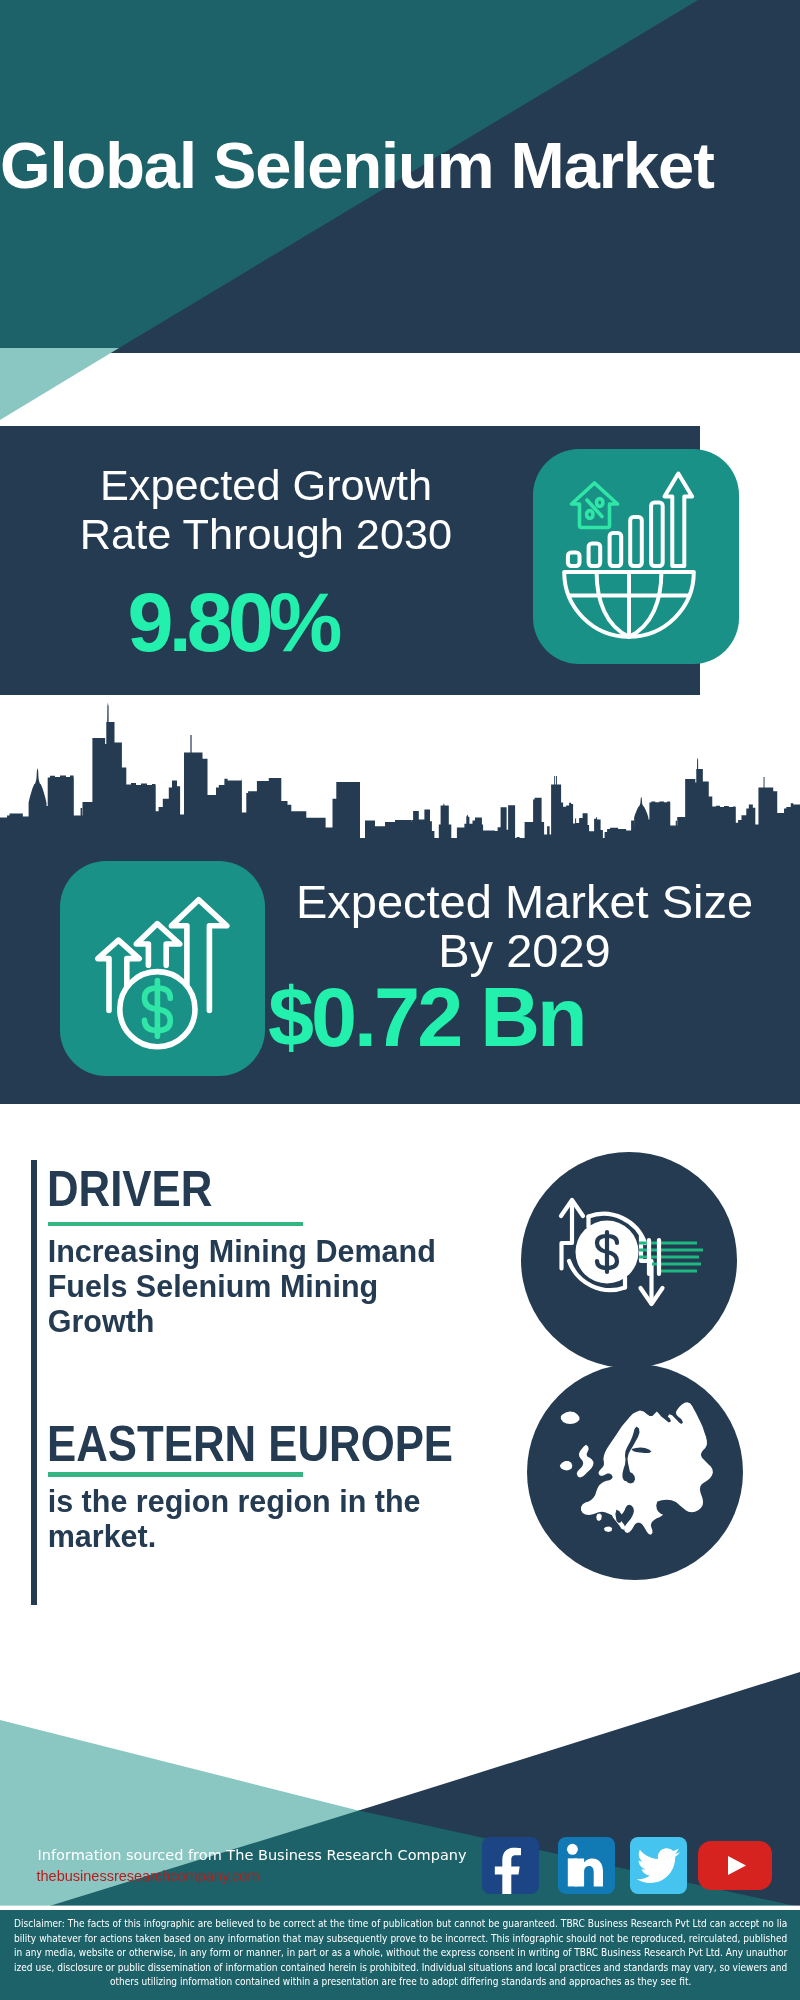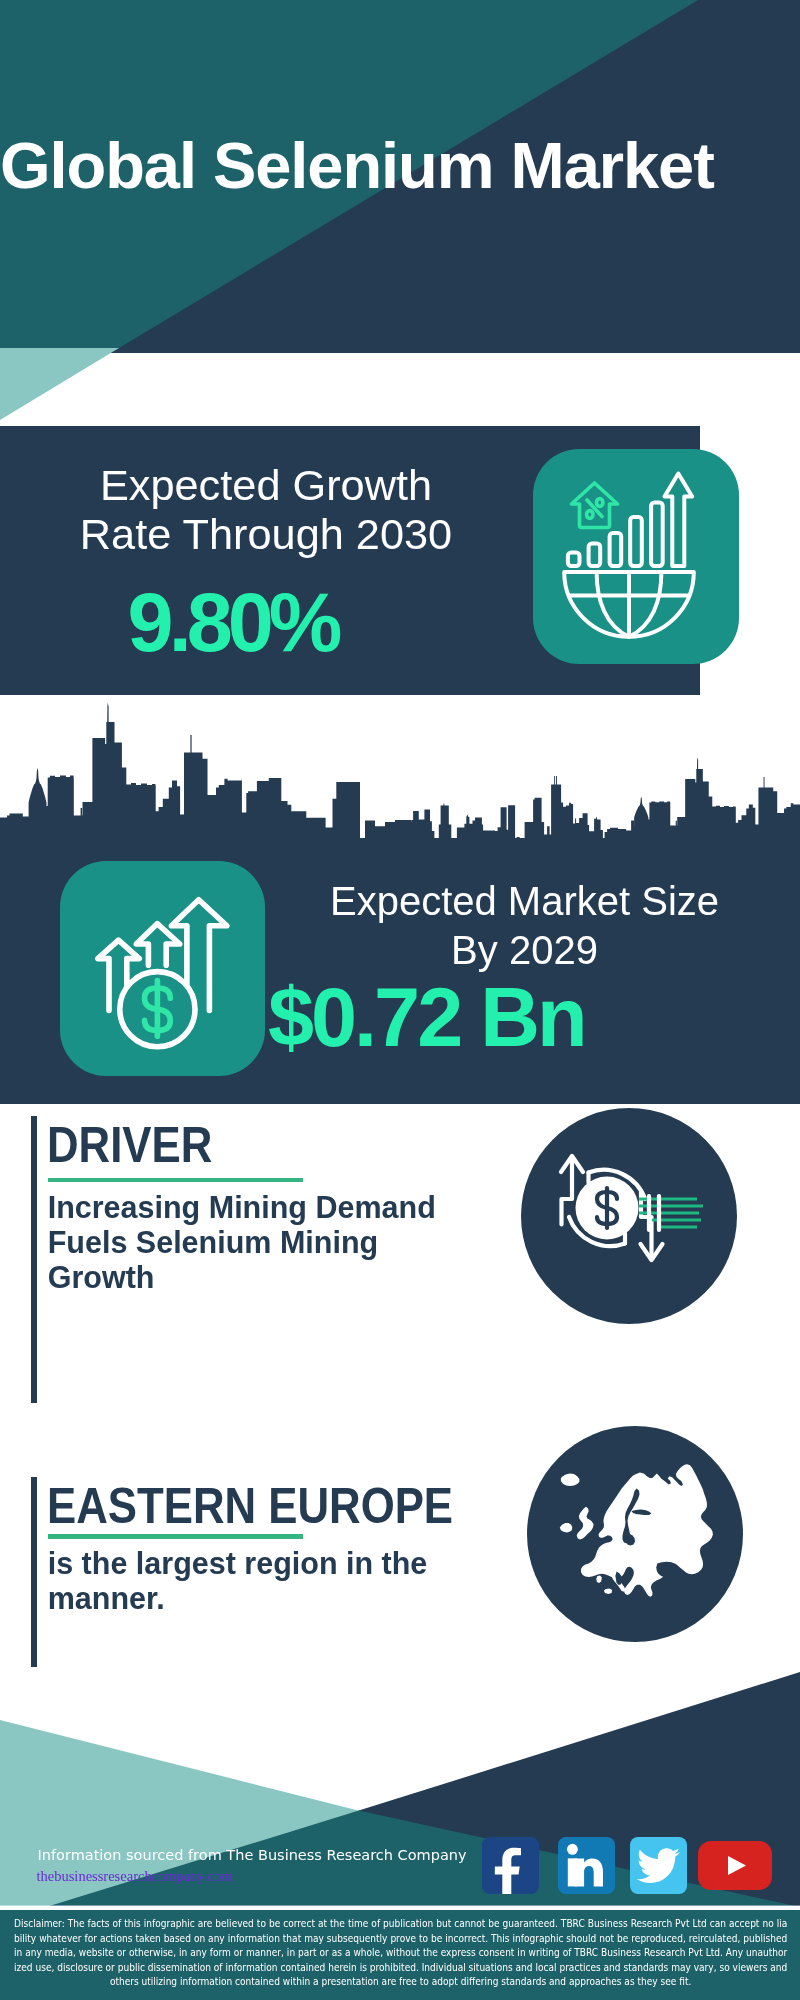--- a/index.html
+++ b/index.html
@@ -13,56 +13,56 @@
      letter-spacing:-1.05px;white-space:nowrap;}
   .growth-band{left:0;top:426px;width:700px;height:269px;background:#243b52;}
   .growth-text{left:0;top:35px;width:532px;text-align:center;color:#ffffff;
      font-family:"Liberation Sans",sans-serif;font-weight:normal;font-size:43.3px;line-height:49.1px;}
   .growth-value{left:-5px;top:155px;width:475px;text-align:center;color:#23f0ad;
      font-family:"Liberation Sans",sans-serif;font-weight:bold;font-size:82.8px;line-height:83px;
      letter-spacing:-5px;white-space:nowrap;}
   .footer{left:0;top:1660px;width:643px;height:340px;}
   .f-source{left:37.5px;top:185px;color:#ffffff;font-family:"DejaVu Sans",sans-serif;
      font-size:14.5px;line-height:20.3px;white-space:nowrap;}
-  .f-site{left:36.5px;top:205.5px;color:#6d28d9;font-family:Liberation Serif, serif;
+  .f-site{left:36.5px;top:205.5px;color:#b91c1c;font-family:Liberation Sans, sans-serif;
      font-size:14.5px;line-height:20.3px;white-space:nowrap;}
   .socials{left:482px;top:176.8px;width:300px;height:57px;}
   .soc{position:absolute;top:0;width:57px;height:57px;border-radius:8px;display:block;}
   .soc svg{display:block;width:57px;height:57px;}
   .soc-fb{left:0;background:#1c4586;}
   .soc-li{left:76px;background:#1179b4;}
   .soc-tw{left:148px;background:#45c4ef;}
   .soc-yt{left:216px;width:74px;height:49px;top:4px;background:#d6231f;border-radius:13px;}
   .soc-yt svg{width:74px;height:49px;}
   .disclaimer{left:14.2px;top:256px;width:906px;color:#ffffff;text-align:justify;
      text-align-last:center;font-family:"DejaVu Sans",sans-serif;font-size:10.6px;
      line-height:14.5px;word-break:break-all;
      transform:scaleX(0.8535);transform-origin:left top;}
   .card{left:0;width:800px;}
-  .card1{top:1116px;height:287px;}
-  .card2{top:1477px;height:190px;}
+  .card1{top:1160px;height:287px;}
+  .card2{top:1415px;height:190px;}
   .cbar{left:30.9px;top:0;width:6.1px;height:100%;background:#243b52;}
   .chead{left:47px;top:6px;height:46px;}
   .chead span{display:inline-block;transform:scaleX(0.87);transform-origin:left center;
      font-family:"Liberation Sans",sans-serif;font-weight:bold;font-size:50.3px;line-height:46px;
      color:#243b52;white-space:nowrap;}
   .cline{left:47.8px;width:255.6px;height:4.2px;background:#35b582;}
   .card1 .cline{top:61.6px;}
   .card2 .cline{top:57.4px;}
   .cbody{left:47.7px;font-family:"Liberation Sans",sans-serif;font-weight:bold;
      font-size:30.5px;line-height:35px;color:#243b52;width:400px;}
   .card1 .cbody{top:74px;}
   .card2 .cbody{top:69px;}
   .cicon{width:216px;height:216px;}
   .card1 .cicon{left:521.4px;top:-8px;}
   .card2 .cicon{left:527.2px;top:-50.8px;}
   .size-band{left:0;top:696px;width:800px;height:408px;}
   .size-icon{left:60px;top:165px;width:205px;height:215px;background:#1a9186;border-radius:46px;}
   .size-text{left:267px;top:181px;width:515px;text-align:center;color:#ffffff;
-     font-family:"Liberation Sans",sans-serif;font-size:40px;line-height:49.25px;}
+     font-family:"Liberation Sans",sans-serif;font-size:47px;line-height:49.25px;}
   .size-value{left:268px;top:280px;width:515px;text-align:left;color:#23f0ad;
      font-family:Liberation Sans, sans-serif;font-weight:bold;font-size:82.8px;line-height:83px;
      letter-spacing:-3px;white-space:nowrap;}
   .growth-icon{left:533px;top:23px;width:206px;height:215px;background:#1a9186;border-radius:46px;}
 </style>
 </head>
 <body>
 
 <div class="page">
 
@@ -151,21 +151,21 @@
           <path d="M138 88 L138 122"></path>
         </g>
       </svg>
     </div>
   </div>
 
   <div class="abs card card2">
     <div class="abs cbar"></div>
     <div class="abs chead"><span>EASTERN EUROPE</span></div>
     <div class="abs cline"></div>
-    <div class="abs cbody">is the largest region in the manner.</div>
+    <div class="abs cbody">is the region region in the market.</div>
     <div class="abs cicon">
       <svg viewBox="0 0 216 216" width="216" height="216">
         <circle cx="108" cy="108" r="108" fill="#243b52"></circle>
         <g fill="#ffffff" transform="translate(-1,-1)">
           <path d="M110.1 49.1L113.9 47.4L117.7 48.5L121.0 51.2L123.7 52.9L126.4 52.9L128.6 50.7L130.8 48.5L133.0 50.7L135.2 53.4L137.9 55.6L140.6 57.8L142.8 59.4L145.0 58.3L143.9 55.6L141.7 53.4L143.3 51.2L146.1 52.3L148.8 55.0L151.0 57.2L153.1 59.4L155.3 61.0L157.0 59.4L155.3 56.1L152.6 54.0L150.4 51.8L149.9 49.1L151.5 46.3L153.7 43.6L155.9 41.4L158.6 39.8L161.3 39.2L164.0 40.3L166.2 43.1L167.9 46.3L170.0 50.1L172.2 54.5L174.4 58.9L176.6 63.8L178.2 68.7L179.9 73.6L180.9 77.9L180.9 81.8L179.3 85.0L177.1 87.2L175.5 89.4L174.9 92.1L176.0 94.8L178.2 97.0L180.4 99.2L182.6 101.4L184.8 103.6L186.4 106.3L186.9 109.5L185.8 112.8L183.7 115.5L180.9 117.7L178.2 119.4L176.0 121.0L174.4 123.2L173.9 125.9L174.4 129.2L175.5 132.4L176.6 135.7L177.1 139.0L176.6 142.2L174.9 145.0L172.2 147.2L169.0 148.8L165.7 149.3L162.4 148.8L159.7 147.2L157.0 145.0L154.2 142.8L151.5 141.2L148.8 140.6L146.1 141.2L143.9 142.8L141.7 145.0L140.1 147.7L138.4 150.4L136.2 152.6L133.5 154.2L130.8 155.3L128.1 157.0L125.9 159.1L124.8 161.9L125.4 164.6L126.4 167.3L126.4 170.0L124.8 171.7L122.6 171.1L121.0 169.0L119.4 166.2L117.7 163.5L116.1 161.3L113.9 159.7L111.2 159.7L109.0 161.3L107.4 164.0L105.7 166.8L103.6 169.0L101.4 170.0L99.2 169.0L98.1 166.8L98.6 164.0L100.3 161.3L102.5 158.6L104.6 155.9L106.3 153.1L107.4 150.4L107.9 147.7L107.4 145.0L105.7 142.8L103.6 141.7L101.4 142.2L99.7 144.4L98.6 147.2L97.0 149.9L94.8 152.1L92.1 153.1L88.8 153.1L85.6 152.1L82.3 150.4L79.0 149.3L75.8 148.8L72.5 149.3L69.2 150.4L65.9 151.5L62.7 152.1L59.4 151.5L56.7 149.9L55.0 147.2L55.0 143.9L56.7 141.2L59.4 139.5L62.7 138.4L65.4 136.8L67.6 134.6L69.2 131.9L70.3 128.6L71.4 125.4L73.0 122.6L75.2 120.4L77.9 118.8L80.7 117.7L83.4 117.2L85.6 116.1L86.7 113.9L85.6 111.7L83.4 110.6L81.2 110.6L79.0 111.7L76.8 112.8L74.7 112.8L73.0 111.7L72.5 109.5L73.6 107.4L75.2 105.7L76.8 104.1L77.9 101.9L77.9 99.2L77.4 95.9L77.9 92.7L79.0 89.4L80.7 86.1L82.8 82.8L85.0 79.6L87.2 76.3L89.4 73.0L91.6 69.8L93.7 66.5L95.9 63.2L98.6 60.0L101.4 56.7L104.1 53.4L106.8 50.7Z"></path>
             <path d="M36.0 51.8L39.8 49.6L43.6 48.5L48.0 49.1L51.2 51.2L53.4 54.0L53.4 56.7L51.2 58.9L48.0 60.5L44.1 61.0L40.3 60.5L37.1 58.9L34.9 56.1L34.9 53.4Z"></path>
             <path d="M57.8 83.4L60.0 81.8L62.1 83.4L62.7 86.1L61.6 88.8L60.5 91.6L61.6 93.7L63.8 94.8L65.9 96.5L67.6 99.2L67.0 102.5L65.4 105.2L63.2 107.4L61.0 109.5L58.9 111.7L56.7 113.4L54.0 114.5L51.8 113.4L50.7 110.6L51.8 107.9L54.0 105.7L56.1 103.6L57.2 100.8L56.7 98.1L55.0 95.9L53.4 93.7L52.9 91.0L54.0 88.3L56.1 85.6Z"></path>
             <path d="M36.0 99.7L39.2 98.1L42.5 98.1L45.2 99.7L46.3 102.5L45.8 105.2L43.6 106.8L40.9 107.4L37.6 106.8L34.9 105.2L33.8 102.5Z"></path>
           <path d="M86.7 141.7L88.8 142.8L90.5 145.5L91.6 148.8L92.7 152.1L93.7 155.3L95.4 158.1L97.0 160.2L98.6 162.4L99.2 165.1L97.6 166.8L95.4 165.7L93.7 163.0L91.6 160.2L89.4 157.5L87.2 154.8L85.6 151.5L84.5 148.2L84.5 145.0L85.0 142.8Z"></path>
             <path d="M79.6 164.0L83.4 163.5L86.1 165.1L85.6 167.9L82.3 169.0L79.0 167.9L77.9 165.7Z"></path>

